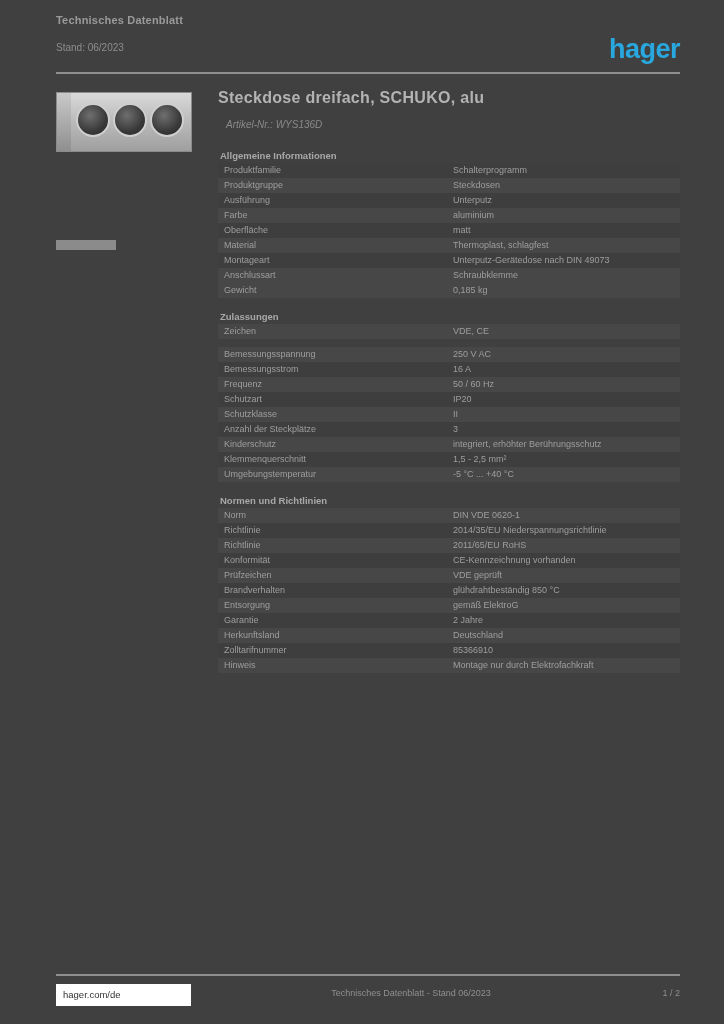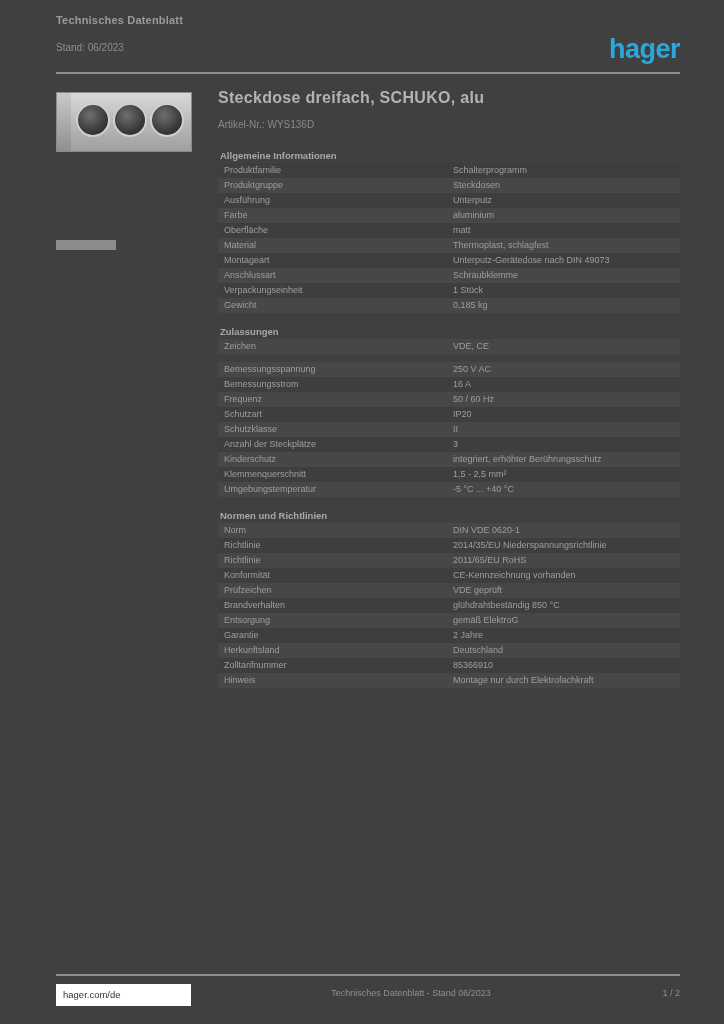--- a/index.html
+++ b/index.html
@@ -118,22 +118,23 @@
     letter-spacing: .3px;
     line-height: 20px;
     margin: 0 0 6px 0;
     
     filter: blur(0.6px);
   }
   .page-sub {
     font-size: 10px;
     color: #8a8a8a;
     line-height: 13px;
-    margin: 10px 0 14px 0;
+    margin: 10px 0 14px 8px;
     filter: blur(0.4px);
+    font-style: italic;
   }
   
   .spec-table {
     width: 462px;
     border-collapse: collapse;
     table-layout: fixed;
   }
   .spec-table td {
     padding: 0;
     vertical-align: top;
@@ -283,24 +284,20 @@
             <td class="cell-value">Thermoplast, schlagfest</td>
           </tr>
           <tr class="row alt">
             <td class="cell-label">Montageart</td>
             <td class="cell-value">Unterputz-Gerätedose nach DIN 49073</td>
           </tr>
           <tr class="row">
             <td class="cell-label">Anschlussart</td>
             <td class="cell-value">Schraubklemme</td>
           </tr>
-          <tr class="row alt">
-            <td class="cell-label">Verpackungseinheit</td>
-            <td class="cell-value">1 Stück</td>
-          </tr>
           <tr class="row">
             <td class="cell-label">Gewicht</td>
             <td class="cell-value">0,185 kg</td>
           </tr>
           <tr class="gap">
             <td colspan="2"></td>
           </tr>
           <tr class="section">
             <td colspan="2" class="section-title">Zulassungen</td>
           </tr>

